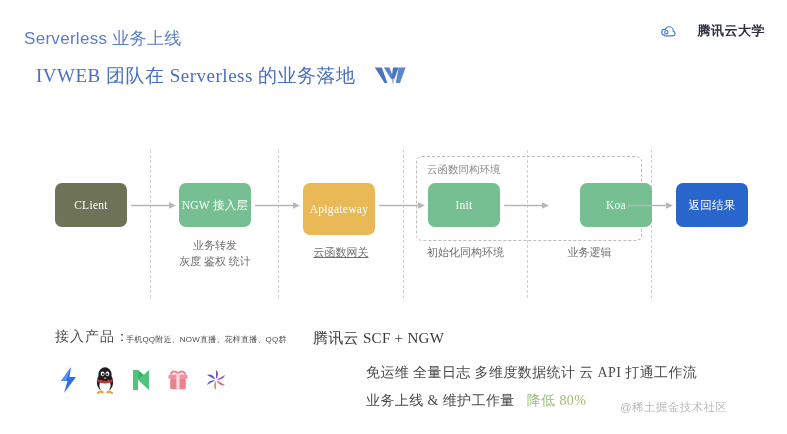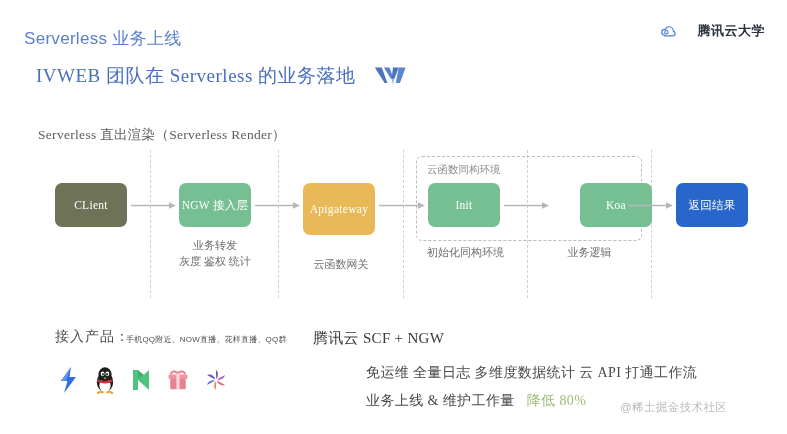--- a/index.html
+++ b/index.html
@@ -135,21 +135,20 @@
     <span class="sec-head-text">IVWEB 团队在 Serverless 的业务落地</span>
     <svg class="ivweb-logo" viewBox="0 0 60 40">
       <path d="M4 8 L14 8 L22 30 L18 30 Z" fill="#4a72bd"></path>
       <path d="M17 8 L25 8 L31 24 L27 24 Z" fill="#5a82cc"></path>
       <path d="M30 8 L38 8 L32 24 L28 24 Z" fill="#4a72bd"></path>
       <path d="M38 8 L48 8 L40 30 L34 30 Z" fill="#5d86d0"></path>
       <path d="M28 24 L32 24 L30 33 Z" fill="#9fb6e0"></path>
     </svg>
   </div>
 
-  <div class="sub-head">Serverless 直出渲染（Serverless Render）</div>
 
   <div class="diagram">
 
     <div class="vline" style="left:150px"></div>
     <div class="vline" style="left:278px"></div>
     <div class="vline" style="left:403px"></div>
     <div class="vline" style="left:527px"></div>
     <div class="vline" style="left:651px"></div>
 
     <div class="dashbox" style="left:416px; top:6px; width:226px; height:85px;">
@@ -198,21 +197,21 @@
     </svg>
     <svg class="arrow" style="left:628px; top:51px; width:46px;" viewBox="0 0 46 9">
       <line x1="0" y1="4.5" x2="38" y2="4.5" stroke="#b7b7b7" stroke-width="1.3"></line>
       <path d="M38 1.2 L45 4.5 L38 7.8 Z" fill="#b7b7b7"></path>
     </svg>
 
     <div class="cap" style="left:151px; width:128px; top:88px;">
       <div>业务转发</div>
       <div>灰度 鉴权 统计</div>
     </div>
-    <div class="cap" style="left:279px; width:124px; top:107px;">
+    <div class="cap" style="left:279px; width:124px; top:95px;text-decoration:underline;">
       <div>云函数网关</div>
     </div>
     <div class="cap" style="left:404px; width:123px; top:95px;">
       <div>初始化同构环境</div>
     </div>
     <div class="cap" style="left:528px; width:123px; top:95px;">
       <div>业务逻辑</div>
     </div>
   </div>
 

